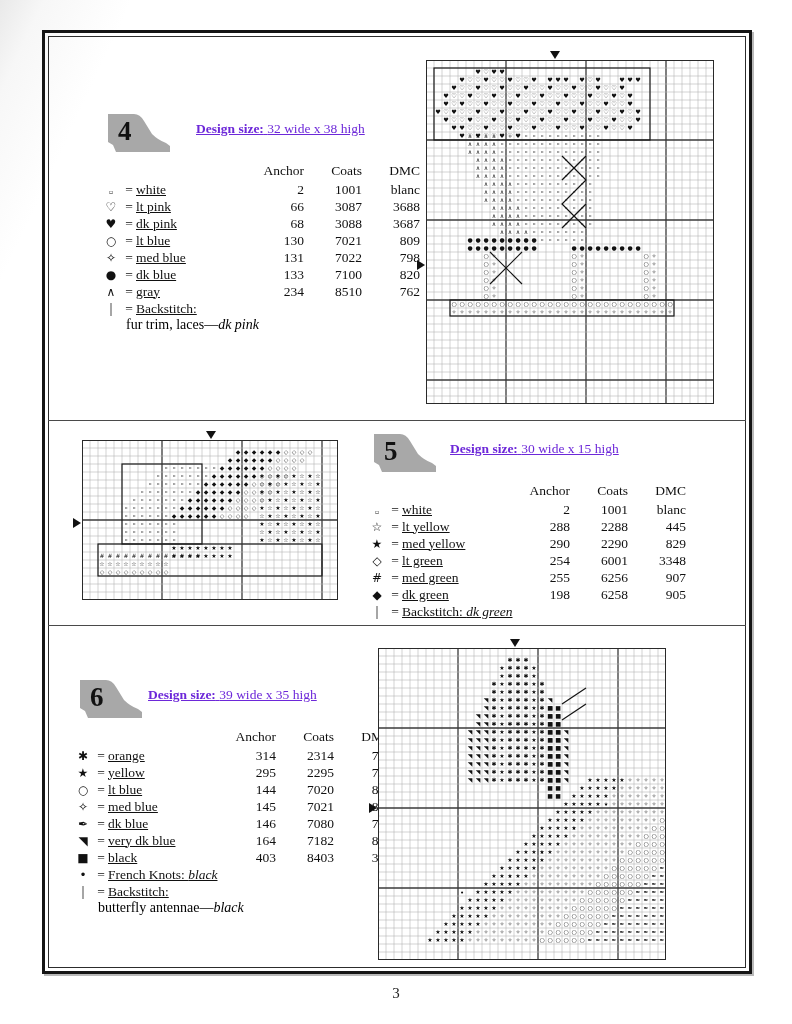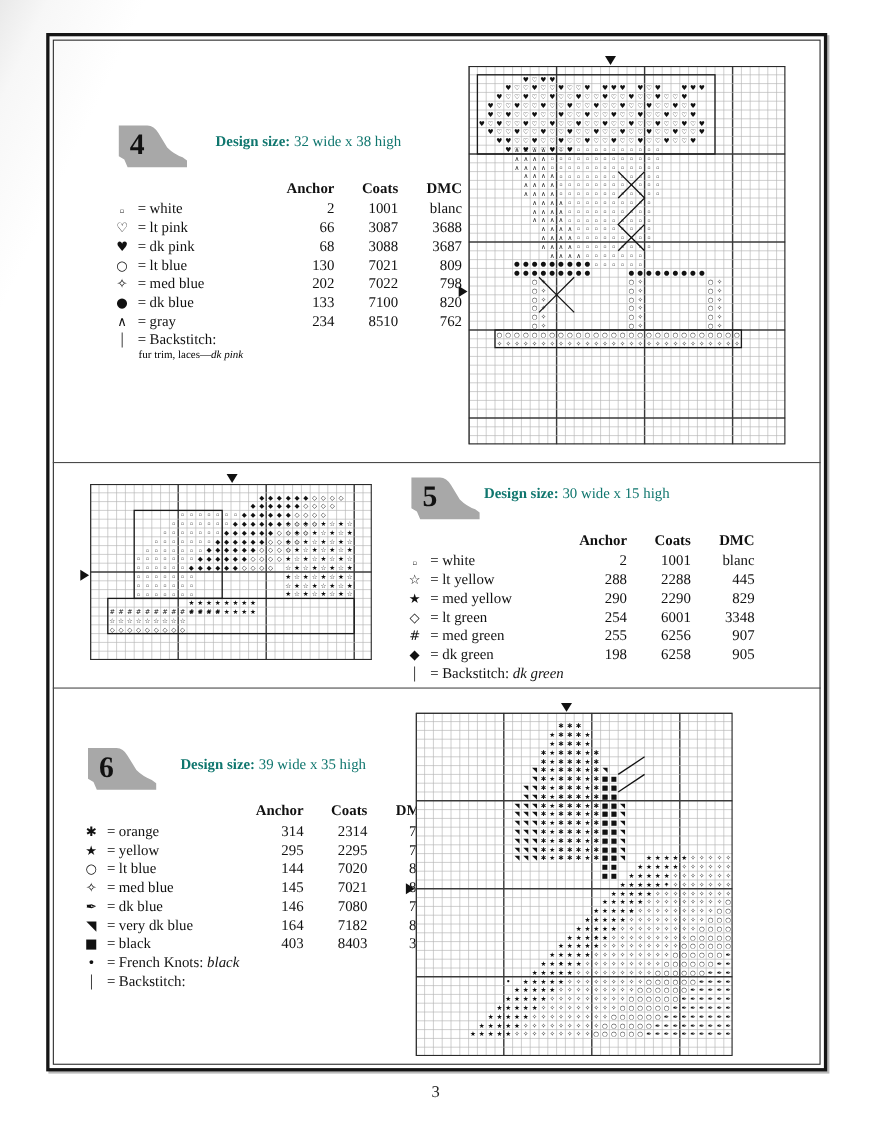--- a/index.html
+++ b/index.html
@@ -53,52 +53,52 @@
   }
   .boot-icon svg{display:block;}
   .boot-num{
     position:absolute;left:18px;top:4px;
     font-size:27px;font-weight:bold;color:#111;
     font-family:"Liberation Serif", serif;
     letter-spacing:0;
   }
   .design-size{
     position:absolute;top:9px;
-    font-size:13.5px;color:#0f766e;white-space:nowrap;
+    font-size:13.5px;color:#6d28d9;white-space:nowrap;text-decoration:underline;
   }
   .design-size b{font-weight:bold;}
   #ds4{left:96px;}
-  #ds5{left:74px;}
-  #ds6{left:92px;text-align:center;}
+  #ds5{left:84px;}
+  #ds6{left:76px;text-align:center;}
 
   
   .key{
     margin-top:4px;
     font-size:13.5px;color:#111;
     border-collapse:collapse;
     width:320px;
   }
   .key th{
-    font-weight:bold;font-size:13.5px;
+    font-weight:normal;font-size:13.5px;
     text-align:right;padding:1px 0 2px 0;
     white-space:nowrap;
   }
   .key td{padding:0.5px 0;vertical-align:middle;white-space:nowrap;}
   .col-sym{width:22px;text-align:center;}
   .col-eq{width:14px;text-align:center;}
-  .col-name{text-align:left;padding-left:2px;}
+  .col-name{text-align:left;padding-left:2px;text-decoration:underline;}
   .col-num{text-align:right;width:58px;padding-right:2px;}
   .th-sym,.th-eq,.th-name{border:0;}
   .sym{
     display:inline-block;line-height:1;font-size:12px;
     font-family:"DejaVu Sans", sans-serif;color:#111;
   }
   .sym-tinysq{font-size:6px;}
   .sym-bar{font-family:"Liberation Serif",serif;font-size:15px;}
-  .note{padding-left:26px;font-size:10px;}
+  .note{padding-left:26px;font-size:14px;}
   .note i{font-style:italic;}
 
   
   .chart{position:absolute;background:#fff;}
   .chart-frame{
     position:absolute;inset:0;
     border:1.6px solid #2a2a2a;
     box-sizing:border-box;
   }
   .grid-svg{display:block;}
@@ -181,21 +181,21 @@
           <td class="col-eq">=</td>
           <td class="col-name">lt blue</td>
           <td class="col-num">130</td>
           <td class="col-num">7021</td>
           <td class="col-num">809</td>
         </tr>
         <tr>
           <td class="col-sym"><span class="sym">✧</span></td>
           <td class="col-eq">=</td>
           <td class="col-name">med blue</td>
-          <td class="col-num">202</td>
+          <td class="col-num">131</td>
           <td class="col-num">7022</td>
           <td class="col-num">798</td>
         </tr>
         <tr>
           <td class="col-sym"><span class="sym">●</span></td>
           <td class="col-eq">=</td>
           <td class="col-name">dk blue</td>
           <td class="col-num">133</td>
           <td class="col-num">7100</td>
           <td class="col-num">820</td>
@@ -1327,20 +1327,21 @@
           <td class="col-name" colspan="4">French Knots: <i>black</i></td>
         </tr>
         <tr>
           <td class="col-sym"><span class="sym sym-bar">|</span></td>
           <td class="col-eq">=</td>
           <td class="col-name" colspan="4">Backstitch:</td>
         </tr>
       </tbody>
   </table>
   <div id="notes6">
+      <div class="note">butterfly antennae—<i>black</i></div>
     </div>
 </div>
 
 <div class="chart" id="chart6" style="width: 288px; height: 312px;">
   <div class="chart-frame"></div>
   <svg class="grid-svg" id="grid6" width="288" height="312">
       <line x1="0" y1="0" x2="0" y2="312" stroke="#3a3a3a" stroke-width="1.3"></line>
       <line x1="8" y1="0" x2="8" y2="312" stroke="#b6b6b6" stroke-width="0.6"></line>
       <line x1="16" y1="0" x2="16" y2="312" stroke="#b6b6b6" stroke-width="0.6"></line>
       <line x1="24" y1="0" x2="24" y2="312" stroke="#b6b6b6" stroke-width="0.6"></line>

